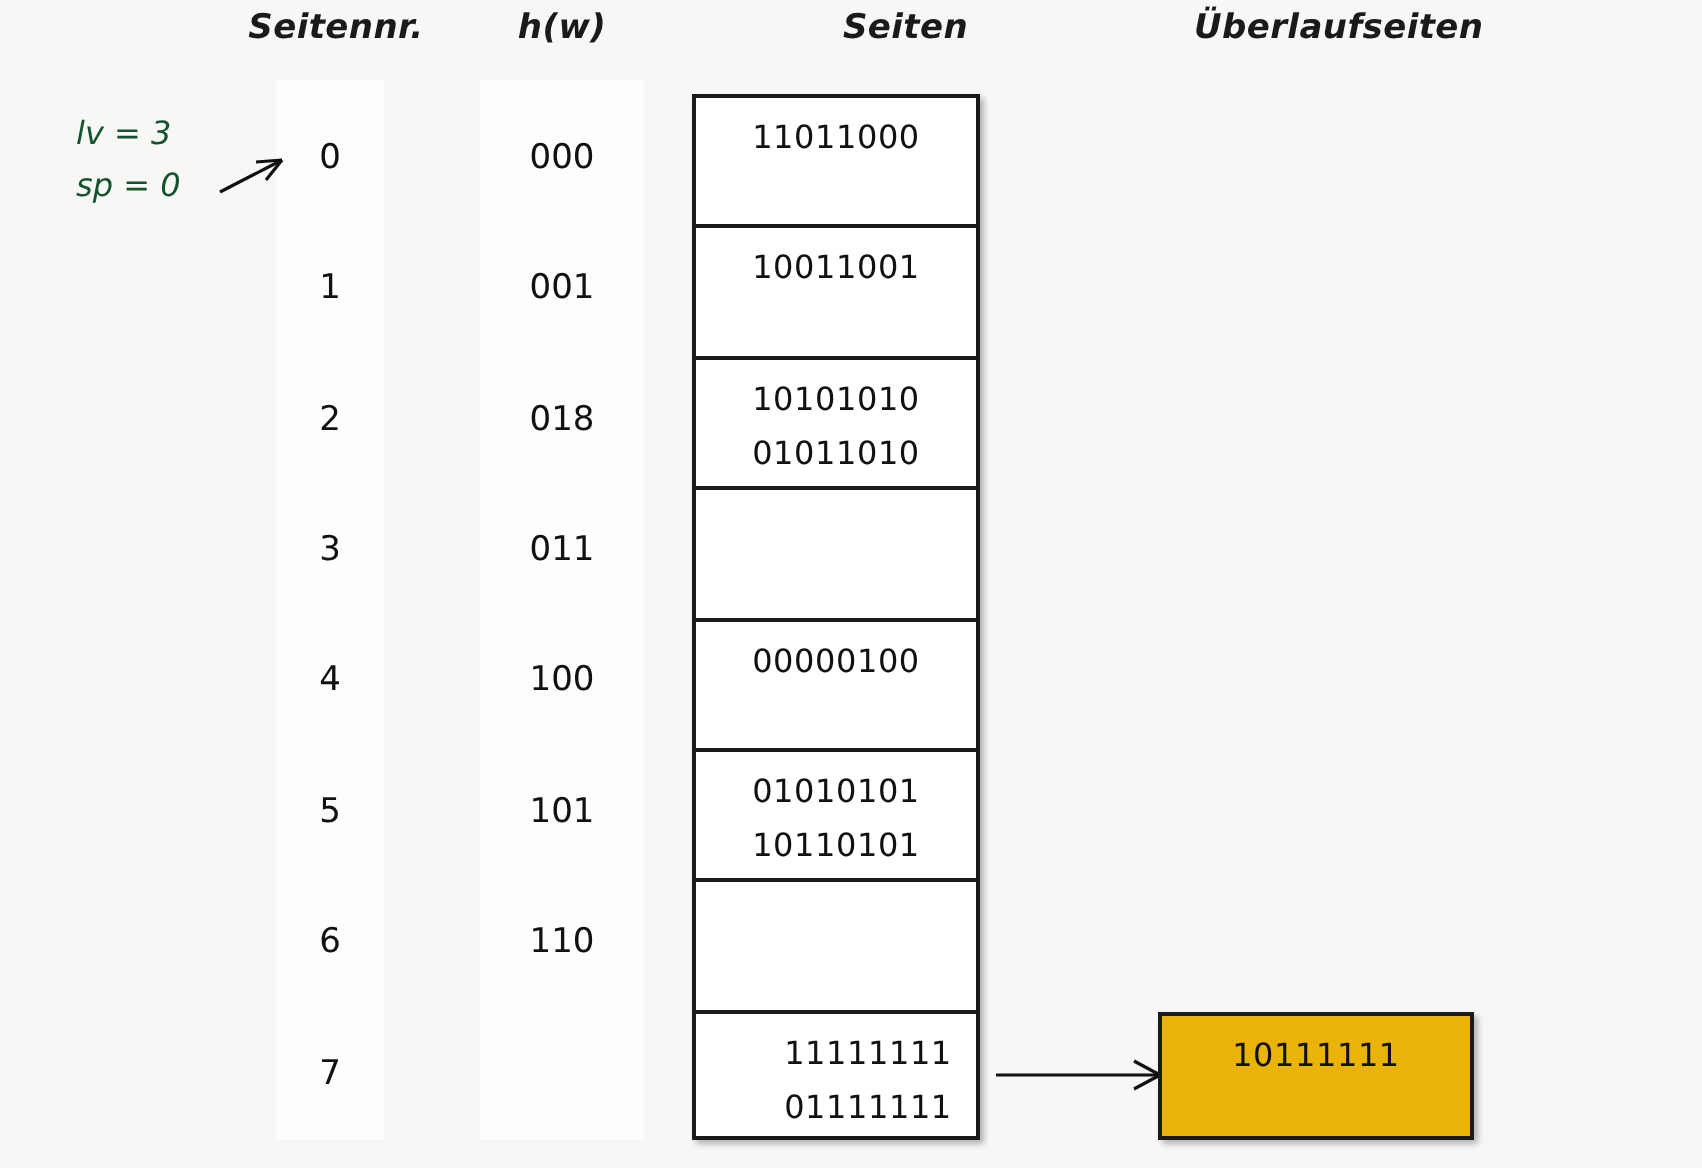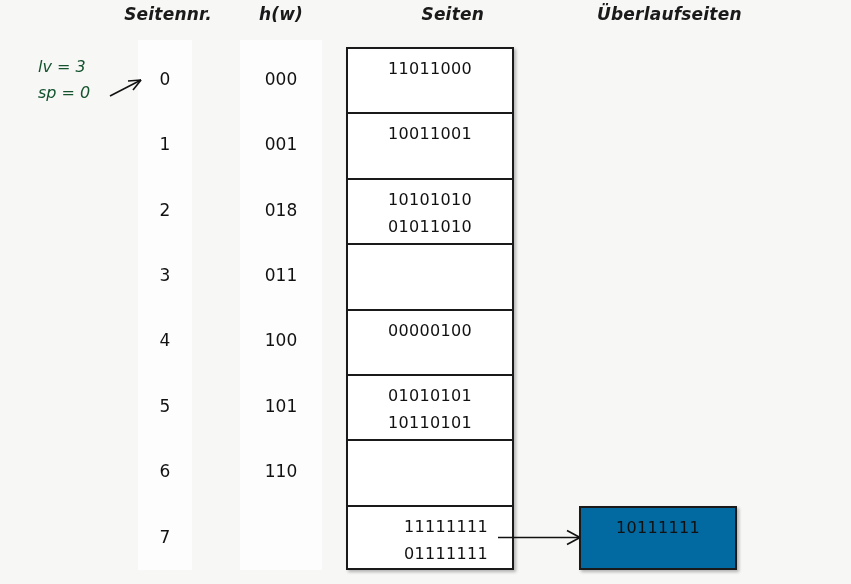--- a/index.html
+++ b/index.html
@@ -58,21 +58,21 @@
     color: #111111;
   }
   .idx-num  { left: 138px; width: 54px; }
   .idx-hash { left: 240px; width: 82px; }
 
   
   #pages-table {
     position: absolute;
     left: 346px;
     top: 47px;
-    width: 168px;
+    width: 144px;
     height: 523px;
     border: 2px solid #1a1a1a;
     background: #ffffff;
     box-sizing: border-box;
     box-shadow: 2px 2px 3px rgba(0,0,0,0.28);
   }
   .page-row {
     position: absolute;
     left: 0;
     width: 100%;
@@ -92,21 +92,21 @@
   }
 
   
   #overflow-box {
     position: absolute;
     left: 579px;
     top: 506px;
     width: 158px;
     height: 64px;
     border: 2px solid #1a1a1a;
-    background: #0369a1;
+    background: #eab308;
     box-sizing: border-box;
     box-shadow: 2px 2px 3px rgba(0,0,0,0.28);
     text-align: center;
     padding-top: 6px;
   }
   #overflow-box .bits {
     display: block;
     font-size: 16px;
     line-height: 27px;
     letter-spacing: 0.3px;

